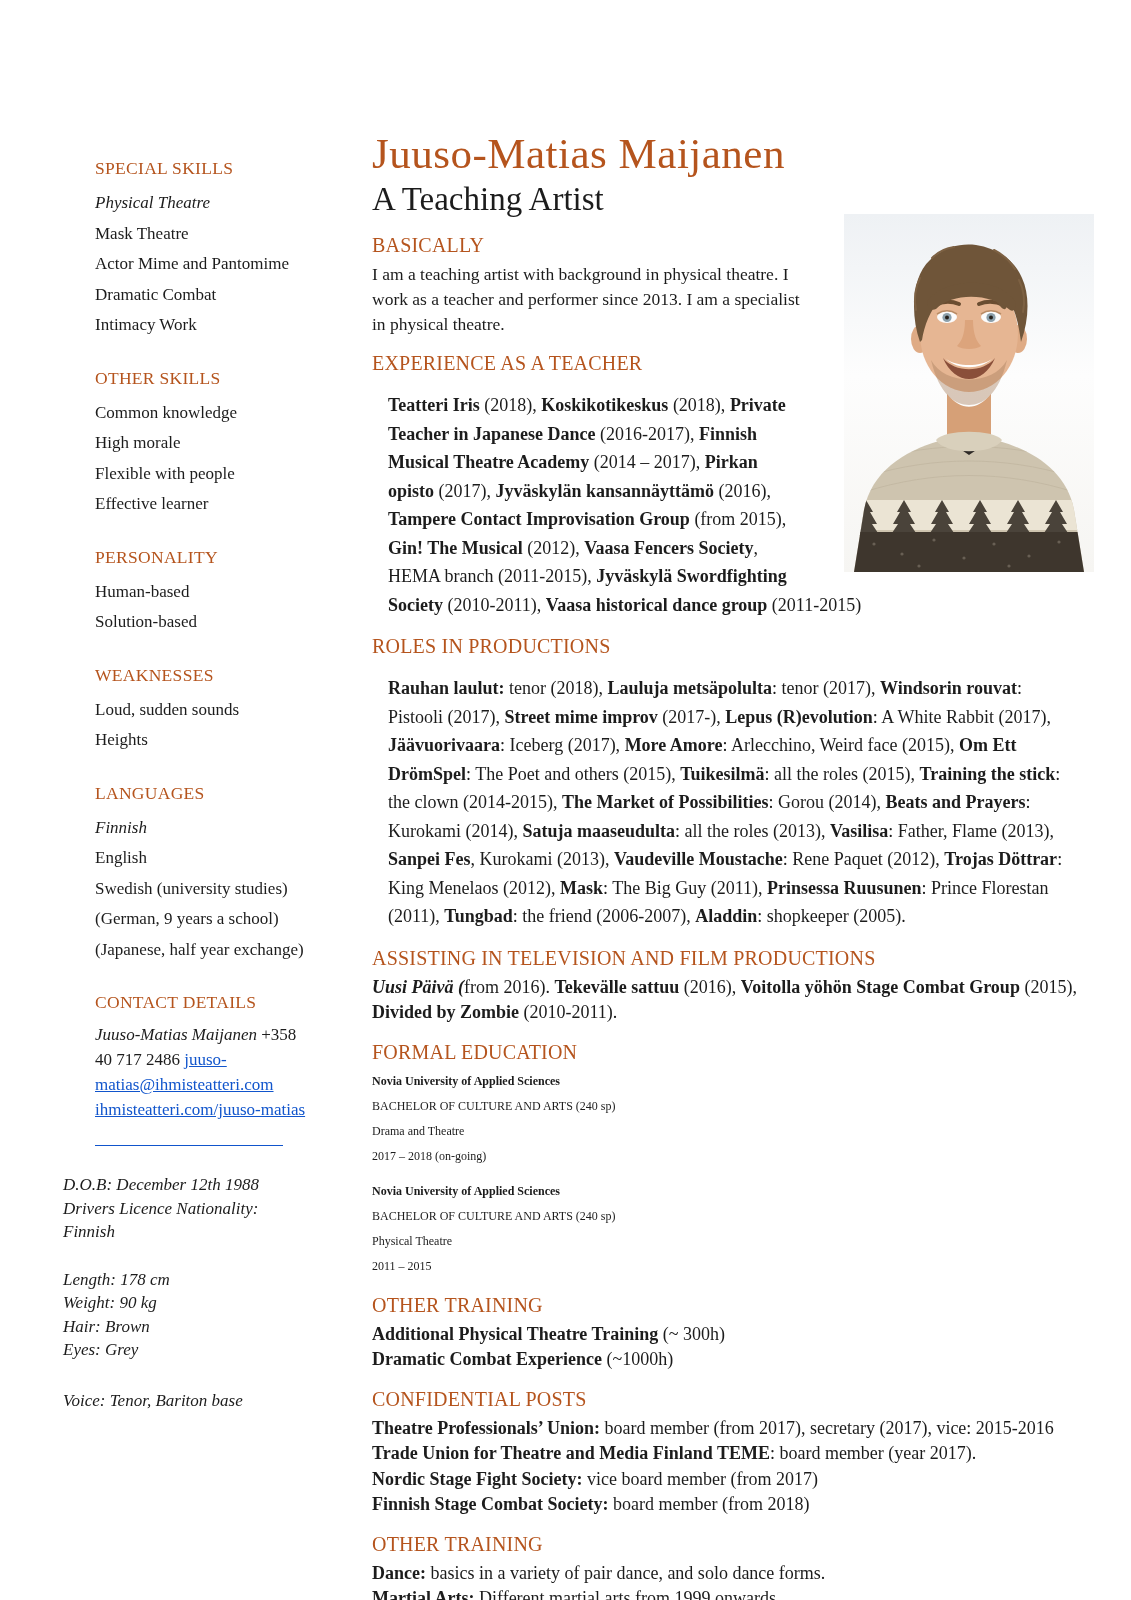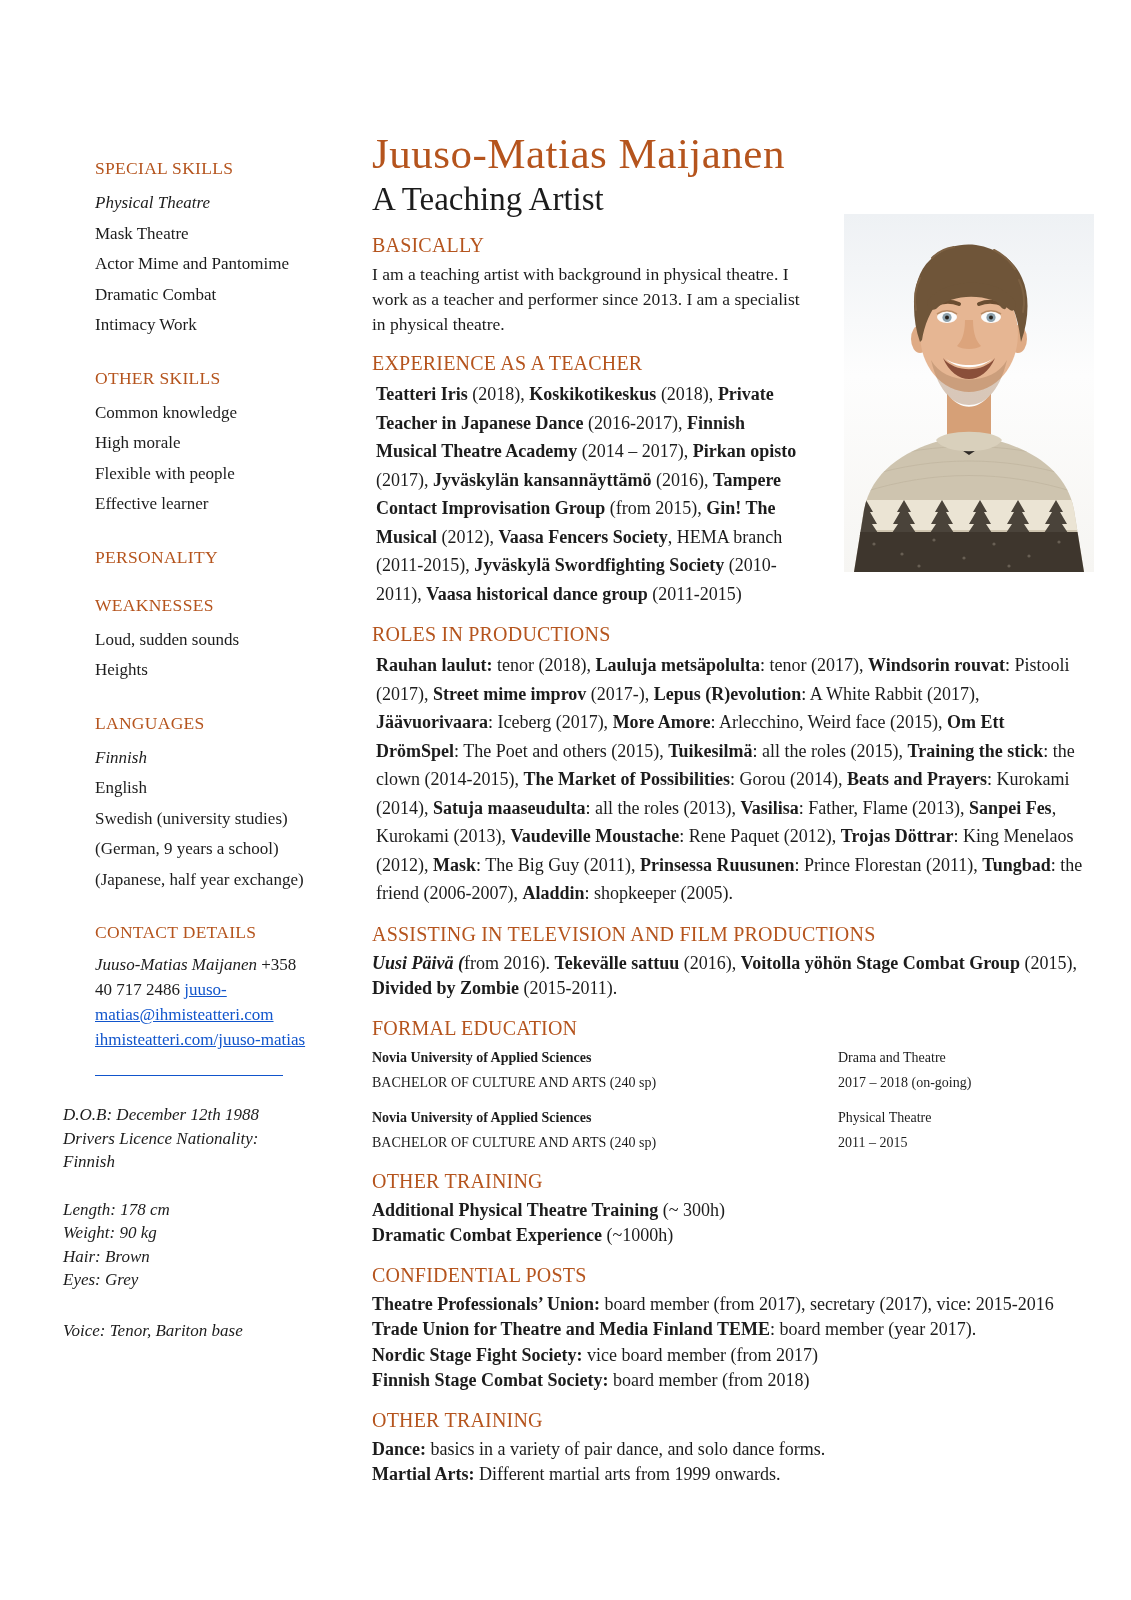--- a/index.html
+++ b/index.html
@@ -38,24 +38,24 @@
   h1{
     font-size:43px;color:var(--accent);font-weight:400;
     margin:0;line-height:1.12;letter-spacing:.5px;
   }
   h2{font-size:33px;font-weight:400;margin:3px 0 9px 0;line-height:1.15;}
   h3{
     font-size:20px;color:var(--accent);font-weight:400;
     margin:15px 0 5px 0;letter-spacing:.2px;
   }
   .p-basic{font-size:17.5px;line-height:25px;margin:0;}
-  .p-runs{font-size:18px;line-height:28.5px;margin:4px;}
+  .p-runs{font-size:18px;line-height:28.5px;margin:16px;}
   .line{font-size:18px;line-height:25.5px;}
   .conf .line:first-child{font-size:17px;}
-  .edu-row{display:flex;margin-bottom:10px;font-size:14px;line-height:25px;}
+  .edu-row{display:flex;margin-bottom:10px;font-size:12px;line-height:25px;flex-direction:column;}
   .edu-left{width:466px;flex:none;}
   .edu-right{flex:1;}
   .b{font-weight:bold;}
   .i{font-style:italic;}
   .link{color:var(--link);text-decoration:underline;cursor:pointer;}
   
   .photo{
     float:right;width:250px;height:358px;
     margin:-14px 0 12px 36px;
   }
@@ -84,20 +84,24 @@
       <div>
           <div class="s-item">Common knowledge</div>
           <div class="s-item">High morale</div>
           <div class="s-item">Flexible with people</div>
           <div class="s-item">Effective learner</div>
         </div>
     </div>
 
     <div class="s-sec">
       <h4 class="s-h">PERSONALITY</h4>
+      <div>
+          <div class="s-item">Human-based</div>
+          <div class="s-item">Solution-based</div>
+        </div>
     </div>
 
     <div class="s-sec">
       <h4 class="s-h">WEAKNESSES</h4>
       <div>
           <div class="s-item">Loud, sudden sounds</div>
           <div class="s-item">Heights</div>
         </div>
     </div>
 
@@ -239,21 +243,21 @@
       <p class="p-runs"><span class="run b">Teatteri Iris</span><span class="run"> (2018), </span><span class="run b">Koskikotikeskus</span><span class="run"> (2018), </span><span class="run b">Private Teacher in Japanese Dance</span><span class="run"> (2016-2017), </span><span class="run b">Finnish Musical Theatre Academy</span><span class="run"> (2014 – 2017), </span><span class="run b">Pirkan opisto</span><span class="run"> (2017), </span><span class="run b">Jyväskylän kansannäyttämö</span><span class="run"> (2016), </span><span class="run b">Tampere Contact Improvisation Group</span><span class="run"> (from 2015), </span><span class="run b">Gin! The Musical</span><span class="run"> (2012), </span><span class="run b">Vaasa Fencers Society</span><span class="run">, HEMA branch (2011-2015), </span><span class="run b">Jyväskylä Swordfighting Society</span><span class="run"> (2010-2011), </span><span class="run b">Vaasa historical dance group</span><span class="run"> (2011-2015)</span></p>
     </section>
 
     <section>
       <h3>ROLES IN PRODUCTIONS</h3>
       <p class="p-runs"><span class="run b">Rauhan laulut:</span><span class="run"> tenor (2018), </span><span class="run b">Lauluja metsäpolulta</span><span class="run">: tenor (2017), </span><span class="run b">Windsorin rouvat</span><span class="run">: Pistooli (2017), </span><span class="run b">Street mime improv</span><span class="run"> (2017-), </span><span class="run b">Lepus (R)evolution</span><span class="run">: A White Rabbit (2017), </span><span class="run b">Jäävuorivaara</span><span class="run">: Iceberg (2017), </span><span class="run b">More Amore</span><span class="run">: Arlecchino, Weird face (2015), </span><span class="run b">Om Ett DrömSpel</span><span class="run">: The Poet and others (2015), </span><span class="run b">Tuikesilmä</span><span class="run">: all the roles (2015), </span><span class="run b">Training the stick</span><span class="run">: the clown (2014-2015), </span><span class="run b">The Market of Possibilities</span><span class="run">: Gorou (2014), </span><span class="run b">Beats and Prayers</span><span class="run">: Kurokami (2014), </span><span class="run b">Satuja maaseudulta</span><span class="run">: all the roles (2013), </span><span class="run b">Vasilisa</span><span class="run">: Father, Flame (2013), </span><span class="run b">Sanpei Fes</span><span class="run">, Kurokami (2013), </span><span class="run b">Vaudeville Moustache</span><span class="run">: Rene Paquet (2012), </span><span class="run b">Trojas Döttrar</span><span class="run">: King Menelaos (2012), </span><span class="run b">Mask</span><span class="run">: The Big Guy (2011), </span><span class="run b">Prinsessa Ruusunen</span><span class="run">: Prince Florestan (2011), </span><span class="run b">Tungbad</span><span class="run">: the friend (2006-2007), </span><span class="run b">Aladdin</span><span class="run">: shopkeeper (2005).</span></p>
     </section>
 
     <section>
       <h3>ASSISTING IN TELEVISION AND FILM PRODUCTIONS</h3>
-      <p class="line" style="margin:0"><span class="run b i">Uusi Päivä (</span><span class="run">from 2016). </span><span class="run b">Tekevälle sattuu</span><span class="run"> (2016), </span><span class="run b">Voitolla yöhön Stage Combat Group</span><span class="run"> (2015), </span><span class="run b">Divided by Zombie</span><span class="run"> (2015-2011).</span></p>
+      <p class="line" style="margin:0"><span class="run b i">Uusi Päivä (</span><span class="run">from 2016). </span><span class="run b">Tekevälle sattuu</span><span class="run"> (2016), </span><span class="run b">Voitolla yöhön Stage Combat Group</span><span class="run"> (2015), </span><span class="run b">Divided by Zombie</span><span class="run"> (2010-2011).</span></p>
     </section>
 
     <section>
       <h3>FORMAL EDUCATION</h3>
       <div class="edu-row">
         <div class="edu-left">
           <div class="b">Novia University of Applied Sciences</div>
           <div>BACHELOR OF CULTURE AND ARTS (240 sp)</div>
         </div>
         <div class="edu-right">

